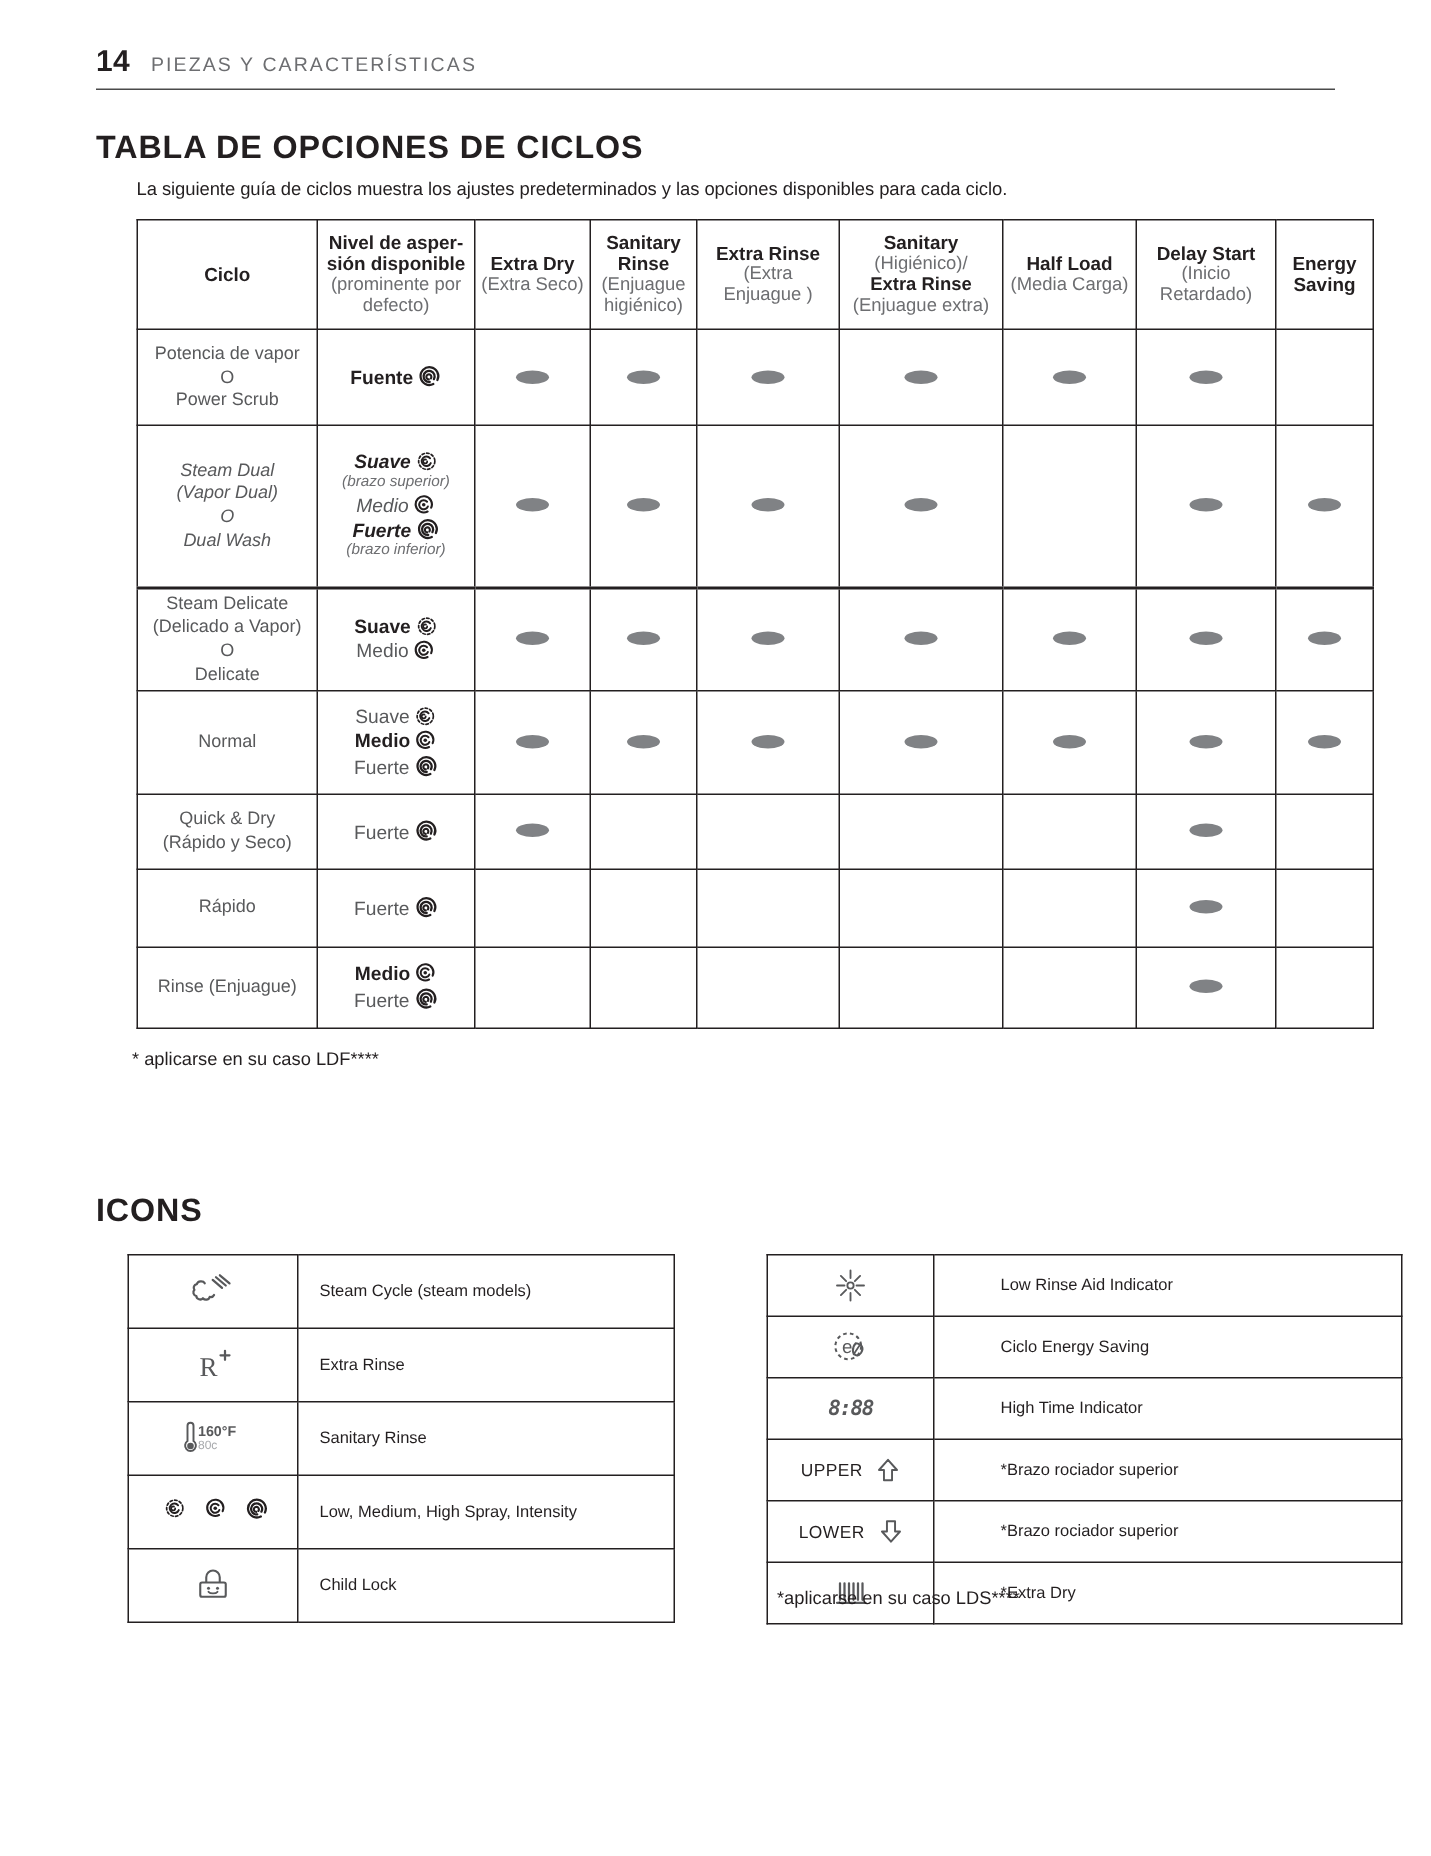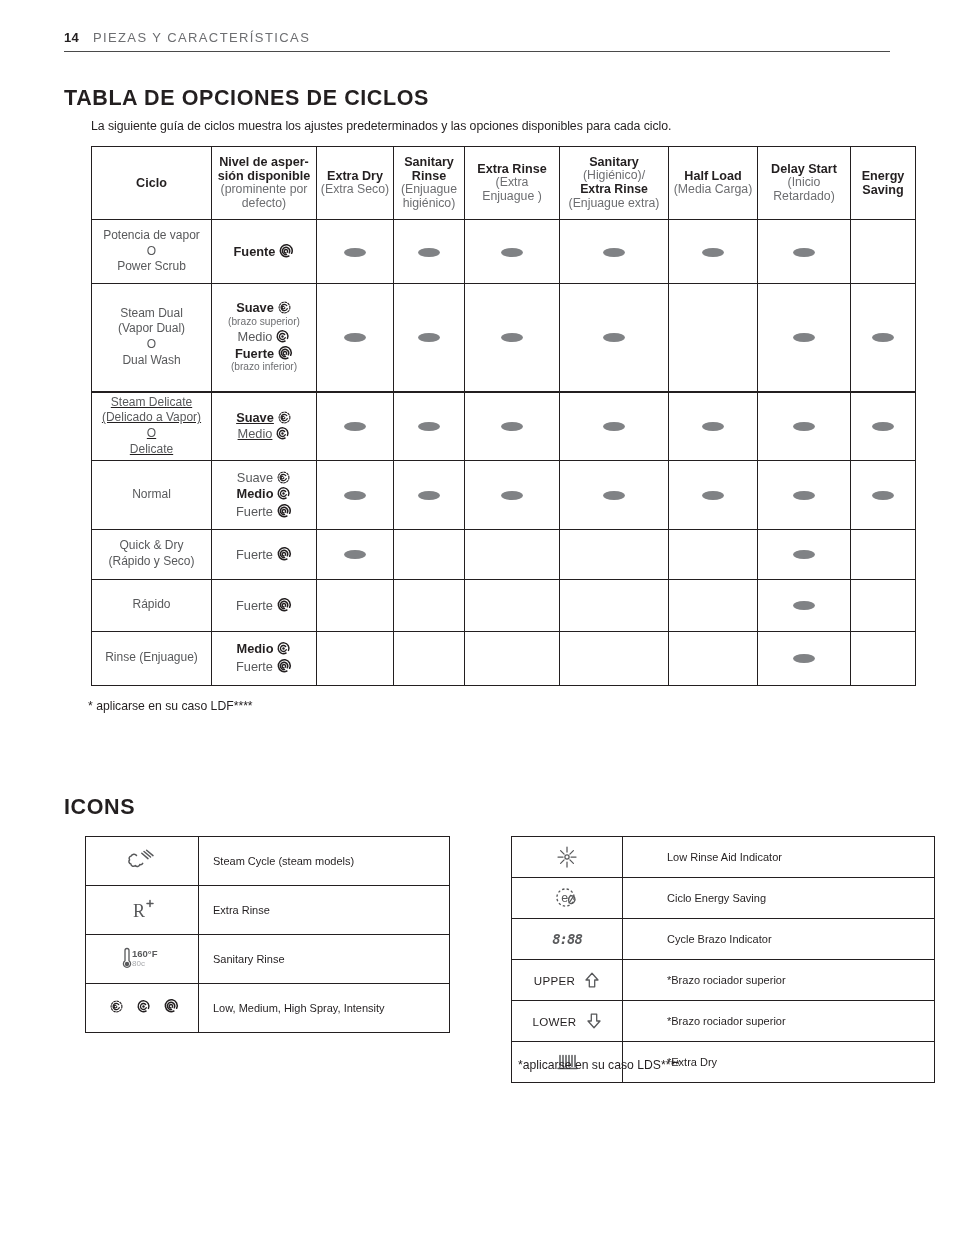--- a/index.html
+++ b/index.html
@@ -22,21 +22,21 @@
     left: 64px;
     top: 30px;
     width: 826px;
     border-bottom: 1.6px solid #4a4a4a;
     padding-bottom: 6px;
     display: flex;
     align-items: baseline;
     gap: 14px;
   }
   .page-num {
-    font-size: 13px;
+    font-size: 20px;
     font-weight: bold;
     color: #231f20;
     letter-spacing: .2px;
   }
   .page-section {
     font-size: 13px;
     letter-spacing: 1.4px;
     color: #6d6e71;
   }
 
@@ -243,21 +243,21 @@
             </svg></div>
         </td>
         <td class="c-exdry"><span class="dot"></span></td>
         <td class="c-sanrinse"><span class="dot"></span></td>
         <td class="c-exrinse"><span class="dot"></span></td>
         <td class="c-sanitary"><span class="dot"></span></td>
         <td class="c-halfload"><span class="dot"></span></td>
         <td class="c-delay"><span class="dot"></span></td>
         <td class="c-energy"></td>
       </tr>
-      <tr style="height: 108px;">
+      <tr style="height: 108px; font-style: italic;">
         <td class="cell-cycle c-ciclo rowsep-heavy"><span>Steam Dual</span><br><span>(Vapor Dual)</span><br><span>O</span><br><span>Dual Wash</span></td>
         <td class="cell-level c-nivel rowsep-heavy">
           <div class="lvl-line bold"><span>Suave</span><svg class="sp" width="15" height="15" viewBox="0 0 20 20">
               <g fill="none" stroke="#231f20" stroke-width="1.5" stroke-linecap="round" stroke-dasharray="2.2 2">
                 <circle cx="10" cy="10" r="7.2"></circle>
               </g>
               <path d="M13 7.4a4.2 4.2 0 1 0 .6 4.2" fill="none" stroke="#231f20" stroke-width="1.7" stroke-linecap="round"></path>
               <path d="M10.4 10.2a1.8 1.8 0 1 1-1.1-1.7" fill="none" stroke="#231f20" stroke-width="1.6" stroke-linecap="round"></path>
             </svg></div>
           <span class="lvl-sub">(brazo superior)</span>
@@ -274,21 +274,21 @@
           <span class="lvl-sub">(brazo inferior)</span>
         </td>
         <td class="c-exdry rowsep-heavy"><span class="dot"></span></td>
         <td class="c-sanrinse rowsep-heavy"><span class="dot"></span></td>
         <td class="c-exrinse rowsep-heavy"><span class="dot"></span></td>
         <td class="c-sanitary rowsep-heavy"><span class="dot"></span></td>
         <td class="c-halfload rowsep-heavy"></td>
         <td class="c-delay rowsep-heavy"><span class="dot"></span></td>
         <td class="c-energy rowsep-heavy"><span class="dot"></span></td>
       </tr>
-      <tr style="height: 67px; text-decoration: underline;">
+      <tr style="height: 67px;">
         <td class="cell-cycle c-ciclo"><span>Steam Delicate</span><br><span>(Delicado a Vapor)</span><br><span>O</span><br><span>Delicate</span></td>
         <td class="cell-level c-nivel">
           <div class="lvl-line bold"><span>Suave</span><svg class="sp" width="15" height="15" viewBox="0 0 20 20">
               <g fill="none" stroke="#231f20" stroke-width="1.5" stroke-linecap="round" stroke-dasharray="2.2 2">
                 <circle cx="10" cy="10" r="7.2"></circle>
               </g>
               <path d="M13 7.4a4.2 4.2 0 1 0 .6 4.2" fill="none" stroke="#231f20" stroke-width="1.7" stroke-linecap="round"></path>
               <path d="M10.4 10.2a1.8 1.8 0 1 1-1.1-1.7" fill="none" stroke="#231f20" stroke-width="1.6" stroke-linecap="round"></path>
             </svg></div>
           <div class="lvl-line"><span>Medio</span><svg class="sp" width="15" height="15" viewBox="0 0 20 20">
@@ -443,20 +443,32 @@
               <circle cx="10" cy="10" r="1.6" fill="#231f20"></circle>
             </svg>
             <svg class="sp" width="16" height="16" viewBox="0 0 20 20">
               <path d="M17 12.9A7.4 7.4 0 1 0 13.6 16.3" fill="none" stroke="#231f20" stroke-width="1.9" stroke-linecap="round"></path>
               <path d="M14.1 12.2A4.6 4.6 0 1 0 10.6 14.5" fill="none" stroke="#231f20" stroke-width="1.9" stroke-linecap="round"></path>
               <path d="M11.6 11.5A2.1 2.1 0 1 0 9.8 12.4" fill="none" stroke="#231f20" stroke-width="1.8" stroke-linecap="round"></path>
             </svg>
           </span></td>
         <td class="ic-label">Low, Medium, High Spray, Intensity</td>
       </tr>
+      <tr>
+        <td class="ic-glyph">
+          <svg class="glyph-svg" width="28" height="28" viewBox="0 0 28 28">
+            <path d="M9.5 12V8.5a4.5 4.5 0 0 1 9 0V12" fill="none" stroke="#58595b" stroke-width="1.4"></path>
+            <rect x="5.5" y="12" width="17" height="9.5" rx="1.2" fill="none" stroke="#58595b" stroke-width="1.4"></rect>
+            <circle cx="11" cy="15.8" r="1" fill="#58595b"></circle>
+            <circle cx="17" cy="15.8" r="1" fill="#58595b"></circle>
+            <path d="M11 18.2c1.2 1.4 4.8 1.4 6 0" fill="none" stroke="#58595b" stroke-width="1.2" stroke-linecap="round"></path>
+          </svg>
+        </td>
+        <td class="ic-label">Child Lock</td>
+      </tr>
     </tbody>
 </table>
 
 <table class="icon-table" id="icons-right">
   <tbody id="icons-right-body">
       <tr>
         <td class="ic-glyph">
           <svg class="glyph-svg" width="28" height="26" viewBox="0 0 28 26">
             <g stroke="#58595b" stroke-width="1.25" stroke-linecap="round">
               <path d="M14 3v5M14 18v5M5 13h5M18 13h5M7.6 6.6l3.5 3.5M16.9 15.9l3.5 3.5M20.4 6.6l-3.5 3.5M11.1 15.9l-3.5 3.5"></path>
@@ -472,21 +484,21 @@
             <circle cx="13.5" cy="13.5" r="8.6" fill="none" stroke="#58595b" stroke-width="1.35" stroke-dasharray="2.4 2.2"></circle>
             <text x="9.3" y="18" font-family="Liberation Sans, sans-serif" font-size="12.5" fill="#58595b">e</text>
             <path d="M18.5 11.5c4.2.4 5.6 3.3 3.6 6.3-1.9 2.9-5.3 2.1-5.5-1.1-.1-2.4.9-4.2 1.9-5.2z" fill="none" stroke="#58595b" stroke-width="1.3"></path>
             <path d="M21.1 12.9l-4 6" stroke="#58595b" stroke-width="1.15" stroke-linecap="round"></path>
           </svg>
         </td>
         <td class="ic-label">Ciclo Energy Saving</td>
       </tr>
       <tr>
         <td class="ic-glyph"><span class="seg-time">8:88</span></td>
-        <td class="ic-label">Cycle Brazo Indicator</td>
+        <td class="ic-label">High Time Indicator</td>
       </tr>
       <tr>
         <td class="ic-glyph">
           <span class="arm-row">
             <span class="arm-word">UPPER</span>
             <svg width="16" height="18" viewBox="0 0 16 18">
               <path d="M8 2.2L14 9h-3.3v6.8H5.3V9H2z" fill="none" stroke="#58595b" stroke-width="1.3" stroke-linejoin="round"></path>
             </svg>
           </span>
         </td>

